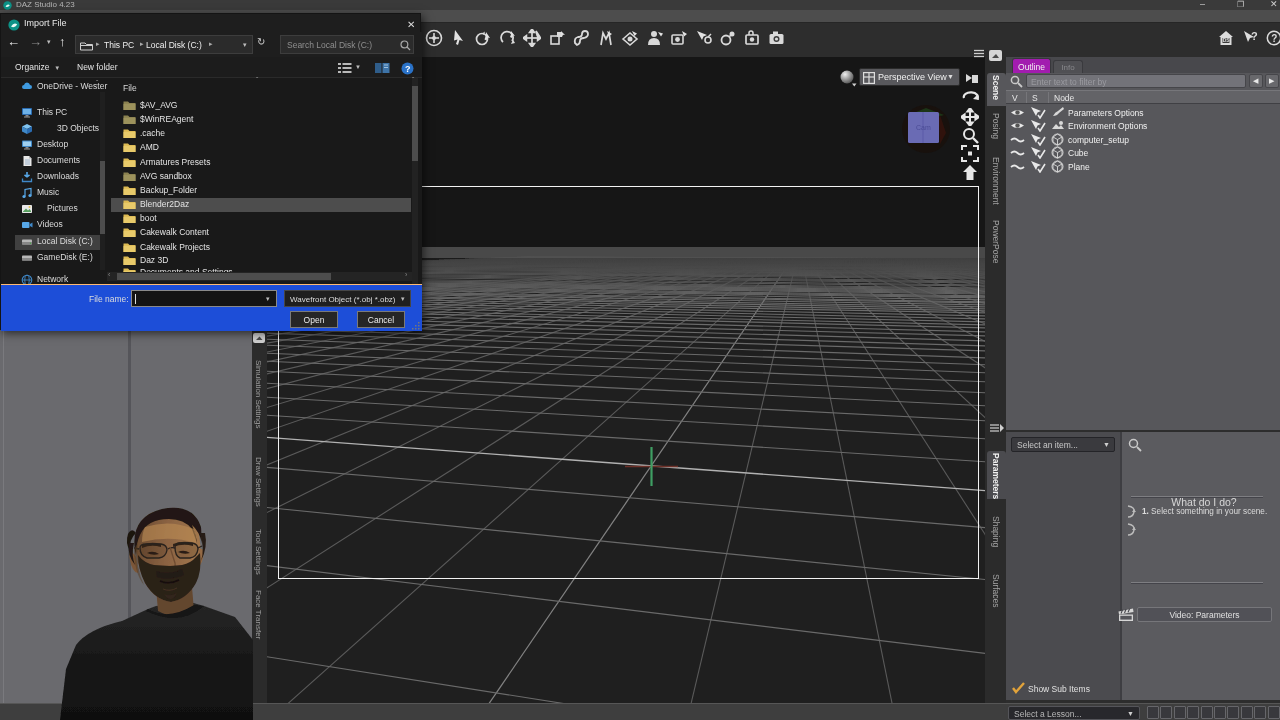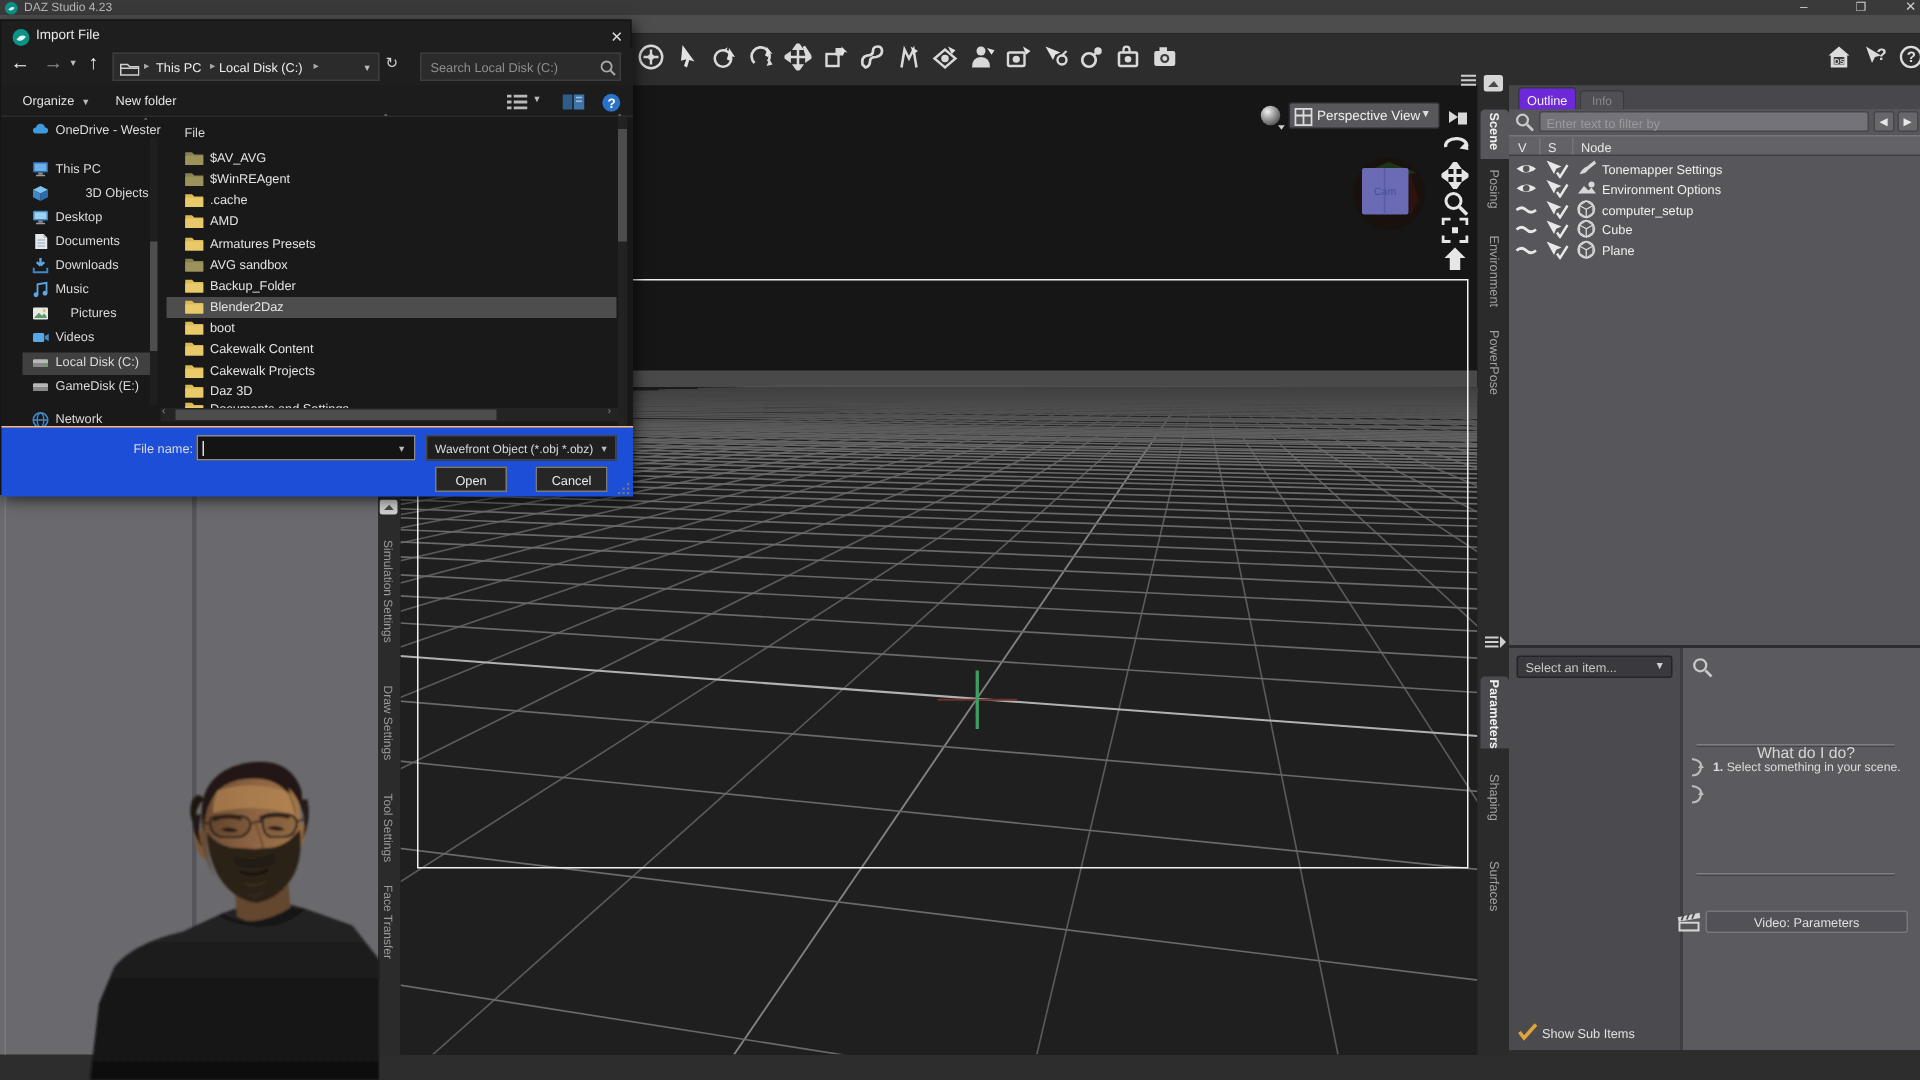--- a/index.html
+++ b/index.html
@@ -386,21 +386,21 @@
         <path d="M10 1 l4 4 -4 4Z" fill="#cfcfcf"></path>
       </svg>
   <div class="abs" style="left:2px;top:394px;width:19px;height:48px;background:#4b4b4f;border-radius:3px 3px 0 0;"></div>
   <div class="abs vtext" style="left:6px;top:396px;font-size:8.5px;color:#f0f0f0;font-weight:bold;">Parameters</div>
   <div class="abs vtext" style="left:6px;top:459px;font-size:8.5px;color:#a2a2a2;">Shaping</div>
   <div class="abs vtext" style="left:6px;top:517px;font-size:8.5px;color:#a2a2a2;">Surfaces</div>
 </div>
 
 <div class="abs" style="left:1006px;top:57px;width:274px;height:373px;background:#57575b;overflow:hidden;">
   <div class="abs" style="left:0;top:0;width:274px;height:16px;background:#48484c;"></div>
-  <div class="abs" style="left:6px;top:1px;width:39px;height:15px;background:#6d28d9;border:1px solid #38383c;border-bottom:none;border-radius:3px 3px 0 0;text-align:center;font-size:8.5px;color:#f2f2f2;padding-top:3px;">Outline</div>
+  <div class="abs" style="left:6px;top:1px;width:39px;height:15px;background:#a21caf;border:1px solid #38383c;border-bottom:none;border-radius:3px 3px 0 0;text-align:center;font-size:8.5px;color:#f2f2f2;padding-top:3px;">Outline</div>
   <div class="abs" style="left:47px;top:3px;width:30px;height:13px;background:#505054;border:1px solid #3a3a3e;border-bottom:none;border-radius:3px 3px 0 0;text-align:center;font-size:8px;color:#88888c;padding-top:2px;">Info</div>
 
   <div class="abs" style="left:0;top:16px;width:274px;height:17px;background:#57575b;">
     <svg class="abs" style="left:4px;top:2px" width="13" height="13">
           <circle cx="5" cy="5" r="3.6" fill="none" stroke="#c9c9c9" stroke-width="1.5"></circle>
           <line x1="8" y1="8" x2="12" y2="12" stroke="#c9c9c9" stroke-width="1.8"></line>
         </svg>
     <div class="abs" style="left:20px;top:1px;width:220px;height:14px;background:#737379;border:1px solid #46464a;border-radius:2px;font-size:8.5px;color:#9a9aa0;padding:2px 0 0 4px;">Enter text to filter by</div>
     <div class="abs" style="left:243px;top:1px;width:14px;height:14px;background:#68686c;border:1px solid #46464a;border-radius:2px;">
           <span class="abs" style="left:3px;top:2px;font-size:7px;color:#e8e8e8;">◀</span>
@@ -423,21 +423,21 @@
             <path d="M1 5.5 Q7.5 0.5 14 5.5 Q7.5 10.5 1 5.5Z" fill="#e8e8e8"></path>
             <circle cx="7.5" cy="5.5" r="2.2" fill="#555"></circle>
           </svg>
 <svg class="abs" style="left:24px;top:1px" width="16" height="12">
             <path d="M1 0 L6 9 7.5 5.5 11 4Z" fill="#e8e8e8"></path>
             <path d="M8 8 L10 11 L15 3" fill="none" stroke="#e8e8e8" stroke-width="1.6"></path>
           </svg>
 <svg class="abs" style="left:46px;top:0px" width="13" height="12">
             <path d="M1 10 Q3 6 6 5 L11 1 12 3 7 7 Q5 10 1 10Z" fill="#d8d8d8"></path>
           </svg>
-<span class="abs" style="left:62px;top:2px;font-size:8.5px;color:#f0f0f0;">Tonemapper Settings</span>
+<span class="abs" style="left:62px;top:2px;font-size:8.5px;color:#f0f0f0;">Parameters Options</span>
         </div>
 <div class="abs" style="left:0;top:62px;width:274px;height:13px;">
 <svg class="abs" style="left:4px;top:1px" width="15" height="11">
             <path d="M1 5.5 Q7.5 0.5 14 5.5 Q7.5 10.5 1 5.5Z" fill="#e8e8e8"></path>
             <circle cx="7.5" cy="5.5" r="2.2" fill="#555"></circle>
           </svg>
 <svg class="abs" style="left:24px;top:1px" width="16" height="12">
             <path d="M1 0 L6 9 7.5 5.5 11 4Z" fill="#e8e8e8"></path>
             <path d="M8 8 L10 11 L15 3" fill="none" stroke="#e8e8e8" stroke-width="1.6"></path>
           </svg>
@@ -528,20 +528,39 @@
         <rect x="1" y="6.5" width="14" height="6.5" fill="#d6d6d6"></rect>
         <rect x="2.3" y="7.8" width="11.4" height="3.8" fill="#55555a"></rect>
       </svg>
   <div class="abs" style="left:131px;top:175px;width:135px;height:15px;background:#515157;border:1px solid #76767a;border-radius:2px;text-align:center;font-size:8.5px;color:#e0e0e0;padding-top:2px;">Video: Parameters</div>
   <svg class="abs" style="left:6px;top:250px" width="13" height="12">
         <path d="M1 6 L4 10 L12 1" fill="none" stroke="#e2a33a" stroke-width="2.4"></path>
       </svg>
   <span class="abs" style="left:22px;top:252px;font-size:8.5px;color:#e0e0e0;">Show Sub Items</span>
 </div>
 
+<div class="abs" style="left:0;top:703px;width:1280px;height:17px;background:#3e3e3e;border-top:1px solid #565656;" id="bottombar">
+  <div class="abs" style="left:1008px;top:2px;width:132px;height:14px;background:#28282c;border:1px solid #55555a;border-radius:2px;">
+    <span class="abs" style="left:5px;top:2px;font-size:8.5px;color:#b8b8b8;">Select a Lesson...</span>
+    <span class="abs" style="left:118px;top:3px;font-size:7px;color:#cfcfcf;">▼</span>
+  </div>
+  <div>
+        <div class="abs" style="left:1147px;top:2px;width:12px;height:13px;background:#38383c;border:1px solid #66666a;border-radius:1px;"></div>
+        <div class="abs" style="left:1160px;top:2px;width:12px;height:13px;background:#38383c;border:1px solid #66666a;border-radius:1px;"></div>
+        <div class="abs" style="left:1174px;top:2px;width:12px;height:13px;background:#38383c;border:1px solid #66666a;border-radius:1px;"></div>
+        <div class="abs" style="left:1187px;top:2px;width:12px;height:13px;background:#38383c;border:1px solid #66666a;border-radius:1px;"></div>
+        <div class="abs" style="left:1201px;top:2px;width:12px;height:13px;background:#38383c;border:1px solid #66666a;border-radius:1px;"></div>
+        <div class="abs" style="left:1214px;top:2px;width:12px;height:13px;background:#38383c;border:1px solid #66666a;border-radius:1px;"></div>
+        <div class="abs" style="left:1227px;top:2px;width:12px;height:13px;background:#38383c;border:1px solid #66666a;border-radius:1px;"></div>
+        <div class="abs" style="left:1241px;top:2px;width:12px;height:13px;background:#38383c;border:1px solid #66666a;border-radius:1px;"></div>
+        <div class="abs" style="left:1254px;top:2px;width:12px;height:13px;background:#38383c;border:1px solid #66666a;border-radius:1px;"></div>
+        <div class="abs" style="left:1268px;top:2px;width:12px;height:13px;background:#38383c;border:1px solid #66666a;border-radius:1px;"></div>
+      </div>
+
+</div>
 
 <svg class="abs" style="left:30px;top:497px;z-index:6;" width="223" height="223">
  <defs>
   <linearGradient id="skinG" x1="0" y1="0" x2="1" y2="0.1">
    <stop offset="0" stop-color="#68492f"></stop>
           <stop offset="0.5" stop-color="#8a6242"></stop>
           <stop offset="1" stop-color="#a1764c"></stop>
   </linearGradient>
   <linearGradient id="shirtG" x1="0" y1="0" x2="0" y2="1">
    <stop offset="0" stop-color="#262626"></stop>

